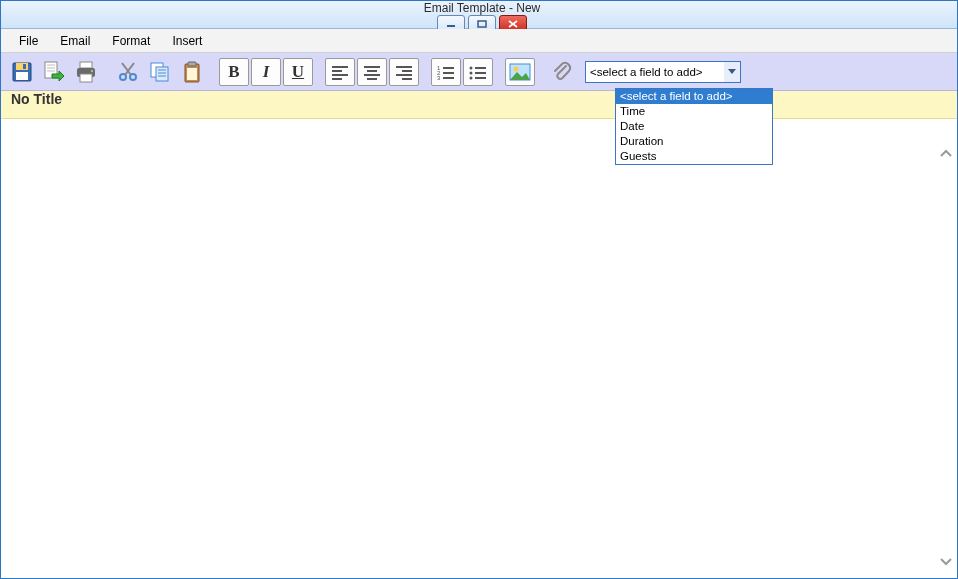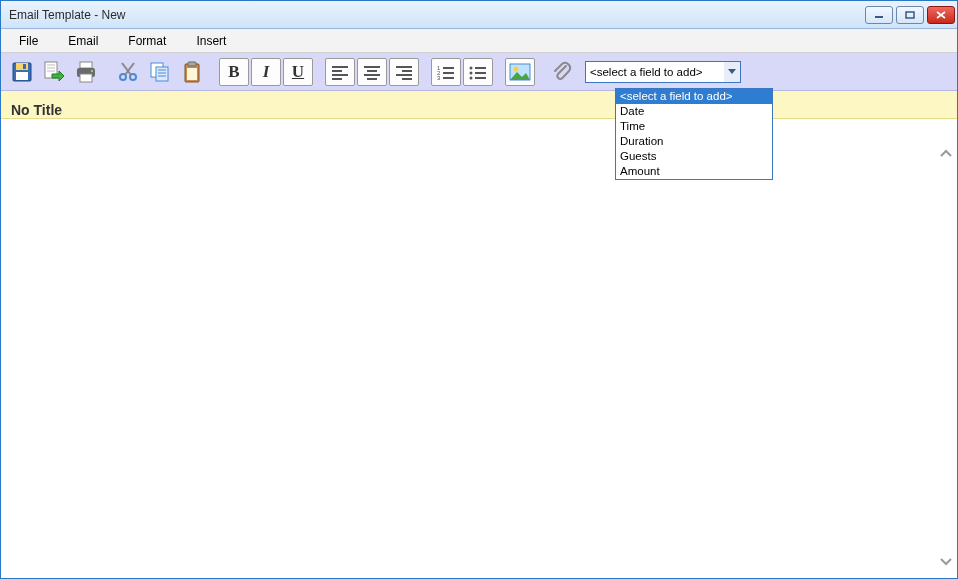--- a/index.html
+++ b/index.html
@@ -4,34 +4,34 @@
 <style>
   * { box-sizing: border-box; margin: 0; padding: 0; }
   body { font-family: "Segoe UI", Tahoma, Arial, sans-serif; font-size: 12px; background: #fff; }
   .window {
     width: 958px; height: 579px; border: 1px solid #2a77c7;
     display: flex; flex-direction: column; background: #fff;
   }
   .titlebar {
     height: 28px; background: linear-gradient(#eaf3fc, #cfe4fa);
     border-bottom: 1px solid #9bb6d8; display: flex; align-items: center;
-    padding: 0 2px 0 8px; color: #2b2b2b;
+    padding: 0 2px 0 8px; color: #2b2b2b; flex-direction: column;
   }
   .titlebar .title { flex: 1; font-size: 12px; }
   .win-controls { display: flex; gap: 3px; }
   .win-btn {
     width: 28px; height: 18px; border: 1px solid #6a88af; border-radius: 3px;
     background: linear-gradient(#f3f8ff, #d6e6fa); display: flex;
     align-items: center; justify-content: center; cursor: pointer;
   }
   .win-btn.close { background: linear-gradient(#ef6a5e, #c8291c); border-color: #8a180f; }
   .win-btn svg { display: block; }
   .menubar {
     height: 24px; background: #f3f3f3; border-bottom: 1px solid #d0d0d0;
-    display: flex; align-items: center; padding-left: 8px; gap: 10px;
+    display: flex; align-items: center; padding-left: 8px; gap: 2px;
   }
   .menu-item { padding: 3px 10px; cursor: pointer; }
   .toolbar {
     height: 38px; background: #d8d8f8; border-bottom: 1px solid #b6b6e0;
     display: flex; align-items: center; padding-left: 6px; gap: 2px;
     position: relative;
   }
   .tbtn {
     width: 30px; height: 30px; border-radius: 2px; display: flex;
     align-items: center; justify-content: center; cursor: pointer;
@@ -53,21 +53,21 @@
     position: absolute; left: 615px; top: 88px; width: 158px;
     border: 1px solid #3a76c4; background: #fff; z-index: 20;
   }
   .dropdown .opt {
     padding: 0 4px; height: 15px; line-height: 15px; font-size: 11.5px;
     cursor: pointer; white-space: nowrap;
   }
   .dropdown .opt.selected { background: #2f7dd1; color: #fff; }
   .subject-bar {
     height: 28px; background: #fdf7c4; border-bottom: 1px solid #e6dd8b;
-    display: flex; align-items: flex-end; padding-left: 10px;
+    display: flex; align-items: flex-start; padding-left: 10px;
     font-weight: bold; font-size: 14px; color: #333;
   }
   .editor-area {
     flex: 1; background: #fff; position: relative; overflow: hidden;
   }
   .scroll-hint {
     position: absolute; right: 4px; width: 14px; color: #a0a0a0;
     font-size: 14px; text-align: center; user-select: none;
   }
   .scroll-hint.up { top: 28px; }
@@ -271,20 +271,19 @@
     </div>
     <div class="scroll-hint down">
       <svg width="12" height="12">
           <path d="M1 4 L6 9 L11 4" fill="none" stroke="#9a9a9a" stroke-width="2"></path>
         </svg>
     </div>
   </div>
 
   <div class="dropdown">
     <div class="opt selected">&lt;select a field to add&gt;</div>
+    <div class="opt">Time</div>
     <div class="opt">Date</div>
-    <div class="opt">Time</div>
     <div class="opt">Duration</div>
     <div class="opt">Guests</div>
-    <div class="opt">Amount</div>
   </div>
 
 </div>
 
 </body></html>

